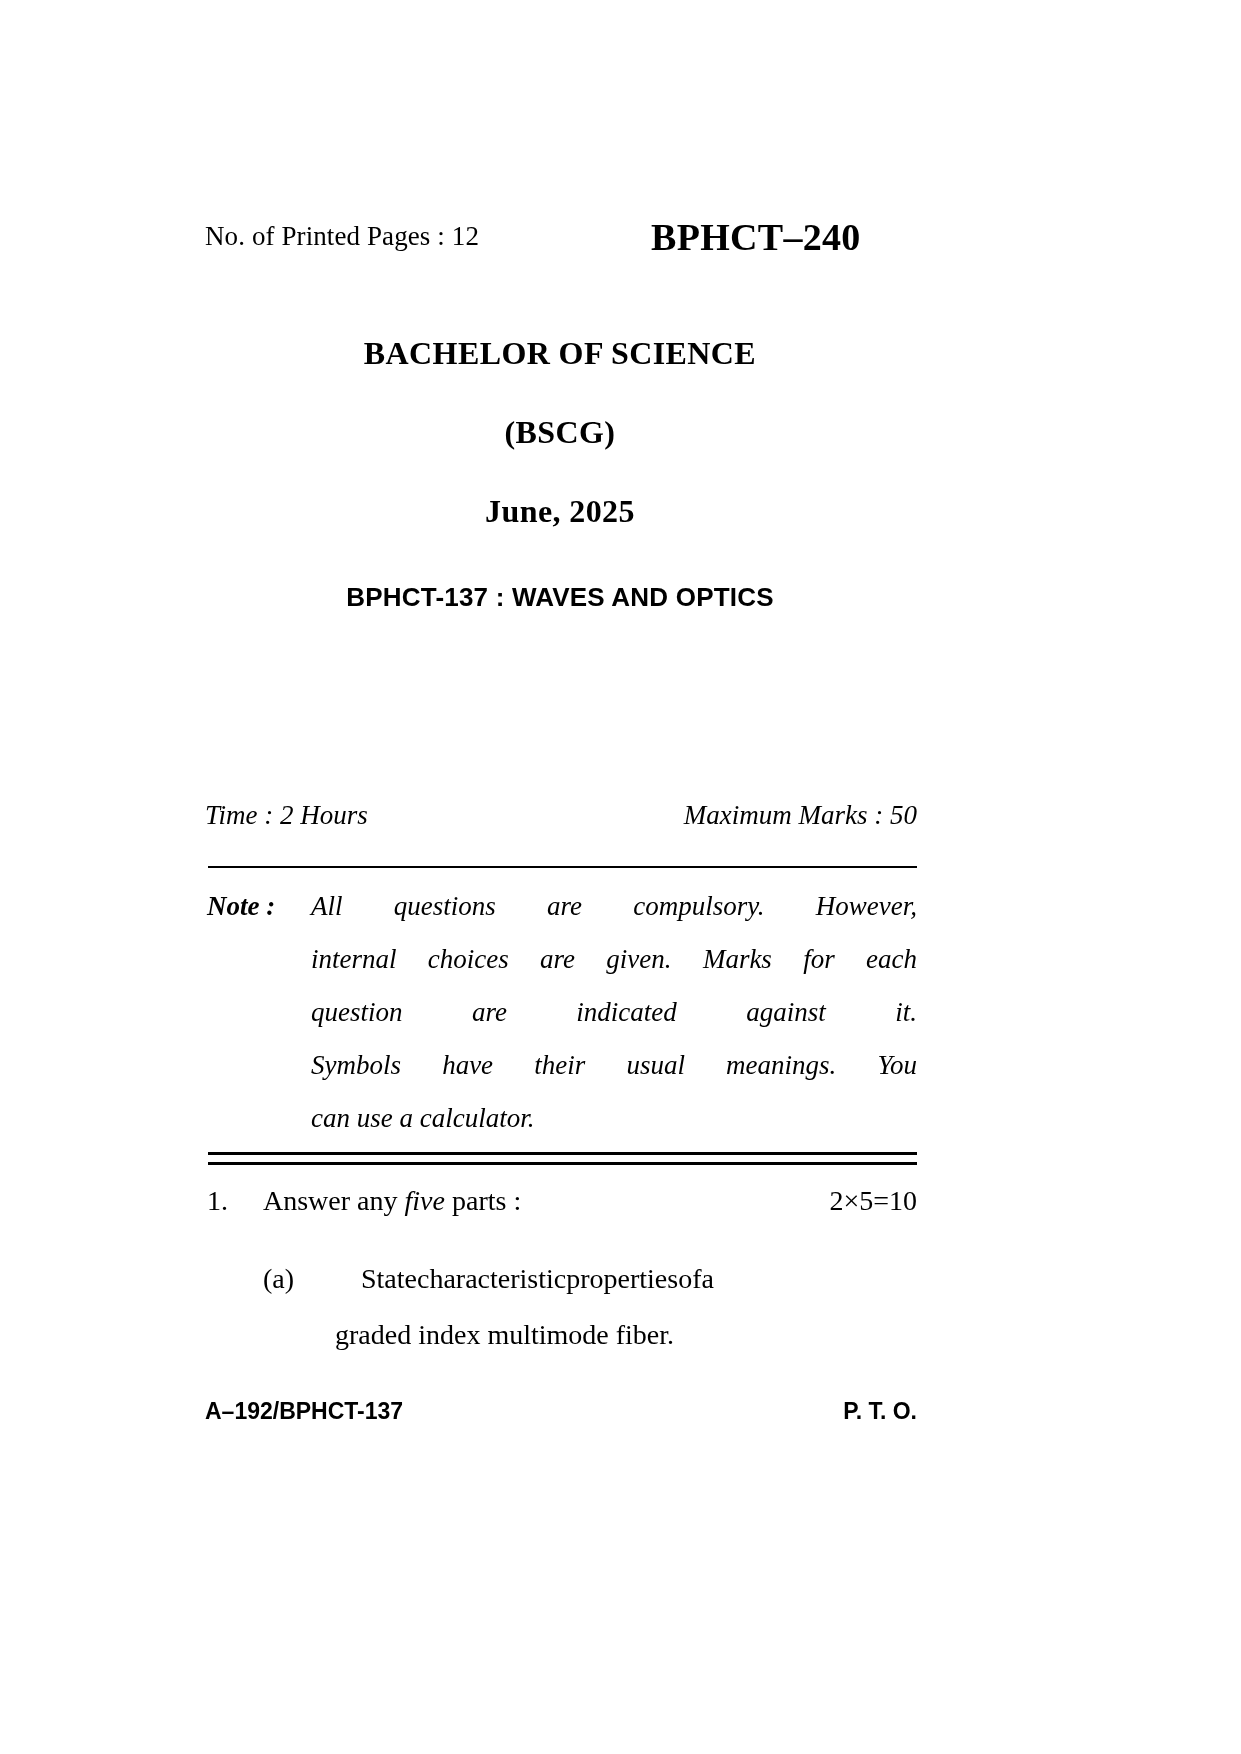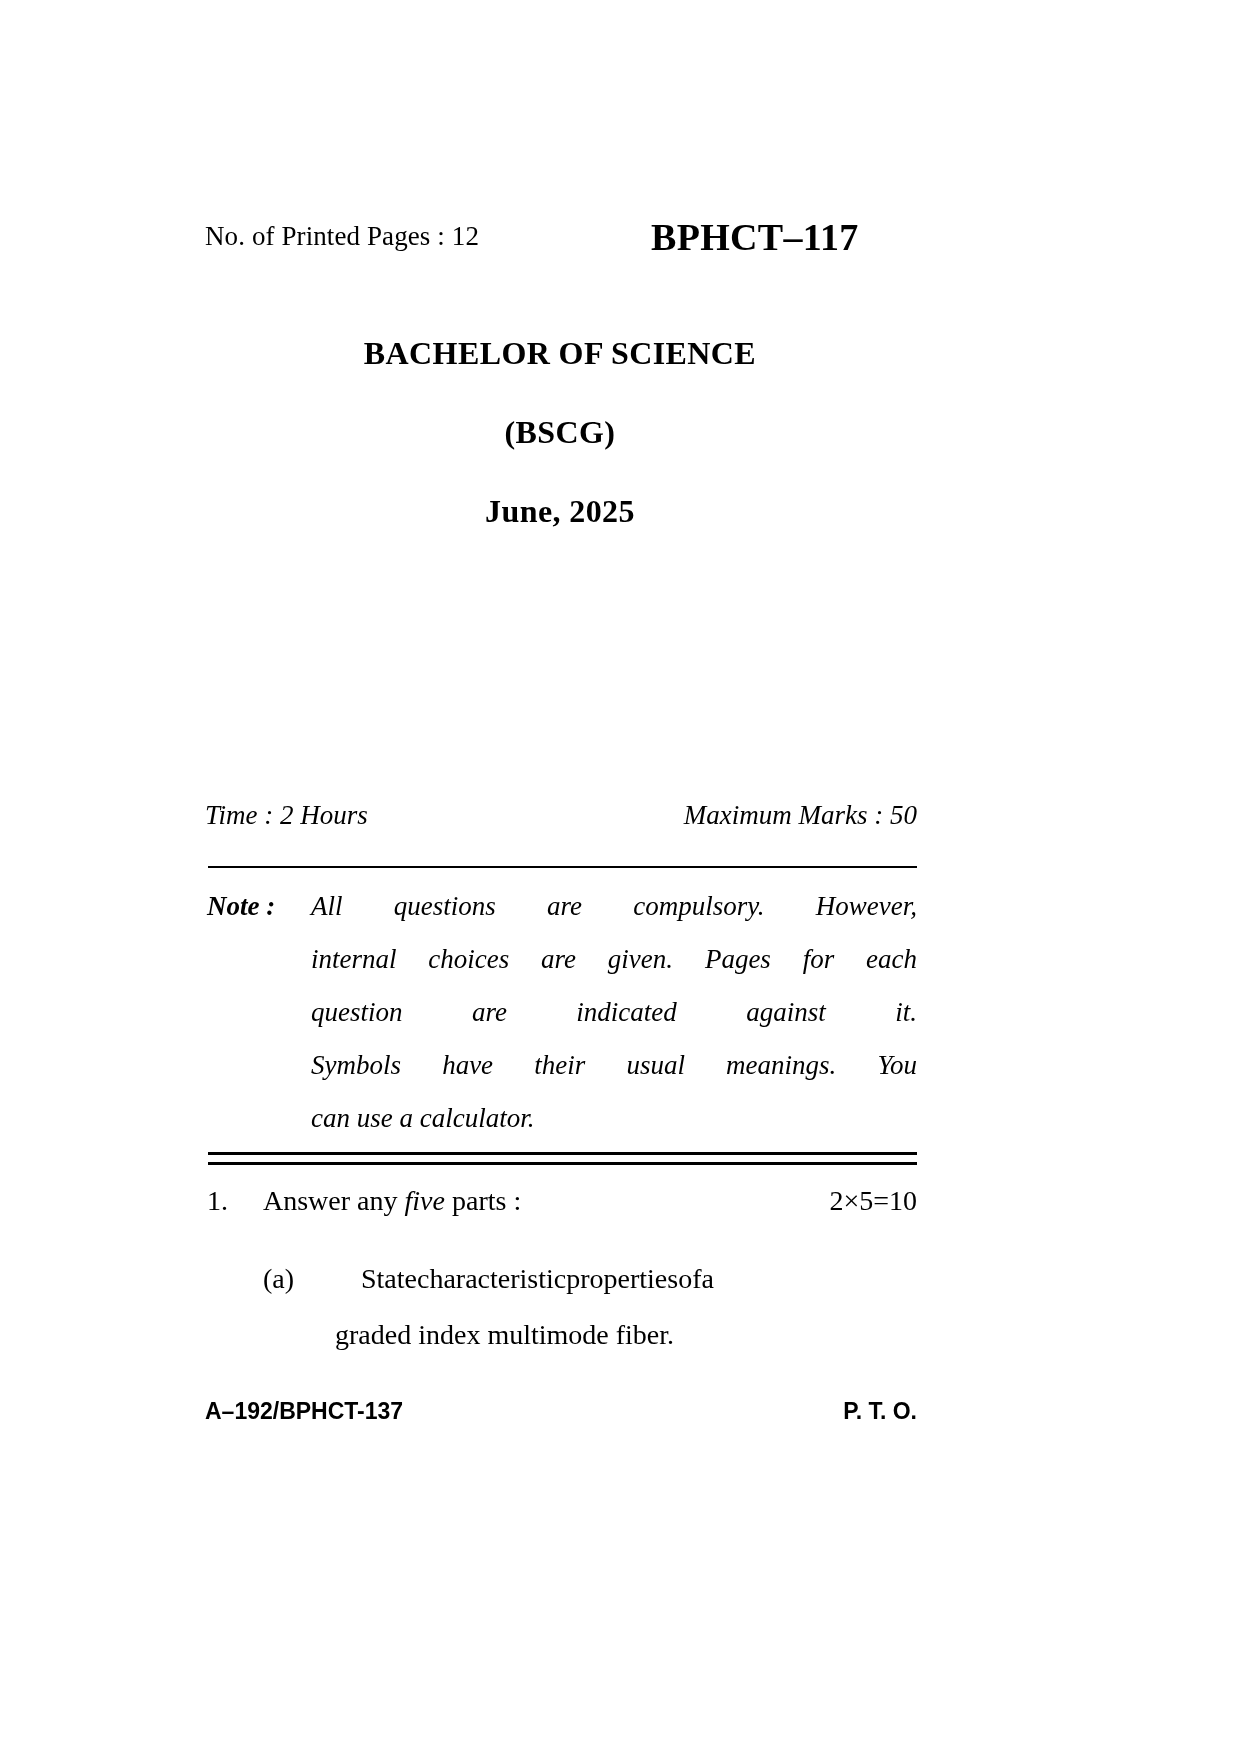--- a/index.html
+++ b/index.html
@@ -263,27 +263,28 @@
   }
 </style>
 </head>
 <body>
 
 <div class="page">
   <div class="content">
 
     <div class="header-row">
       <div class="printed-pages">No. of Printed Pages : 12</div>
-      <div class="course-code-top">BPHCT–117</div>
+      <div class="course-code-top">BPHCT–240</div>
     </div>
 
     <div class="title-block">
       <div class="title-line l1">BACHELOR OF SCIENCE</div>
       <div class="title-line l2">(BSCG)</div>
       <div class="title-line l4">June, 2025</div>
+      <div class="subject-line">BPHCT-137 : WAVES AND OPTICS</div>
     </div>
 
     <div class="time-marks">
       <div class="time">Time : 2 Hours</div>
       <div class="marks">Maximum Marks : 50</div>
     </div>
 
     <div class="rule-single" id="rule-top"></div>
 
     <div class="note-block">
@@ -298,21 +299,21 @@
             <span>However,</span>
           </div>
         </div>
       </div>
       <div class="note-line">
         <div class="jrow">
           <span>internal</span>
           <span>choices</span>
           <span>are</span>
           <span>given.</span>
-          <span>Pages</span>
+          <span>Marks</span>
           <span>for</span>
           <span>each</span>
         </div>
       </div>
       <div class="note-line">
         <div class="jrow">
           <span>question</span>
           <span>are</span>
           <span>indicated</span>
           <span>against</span>

